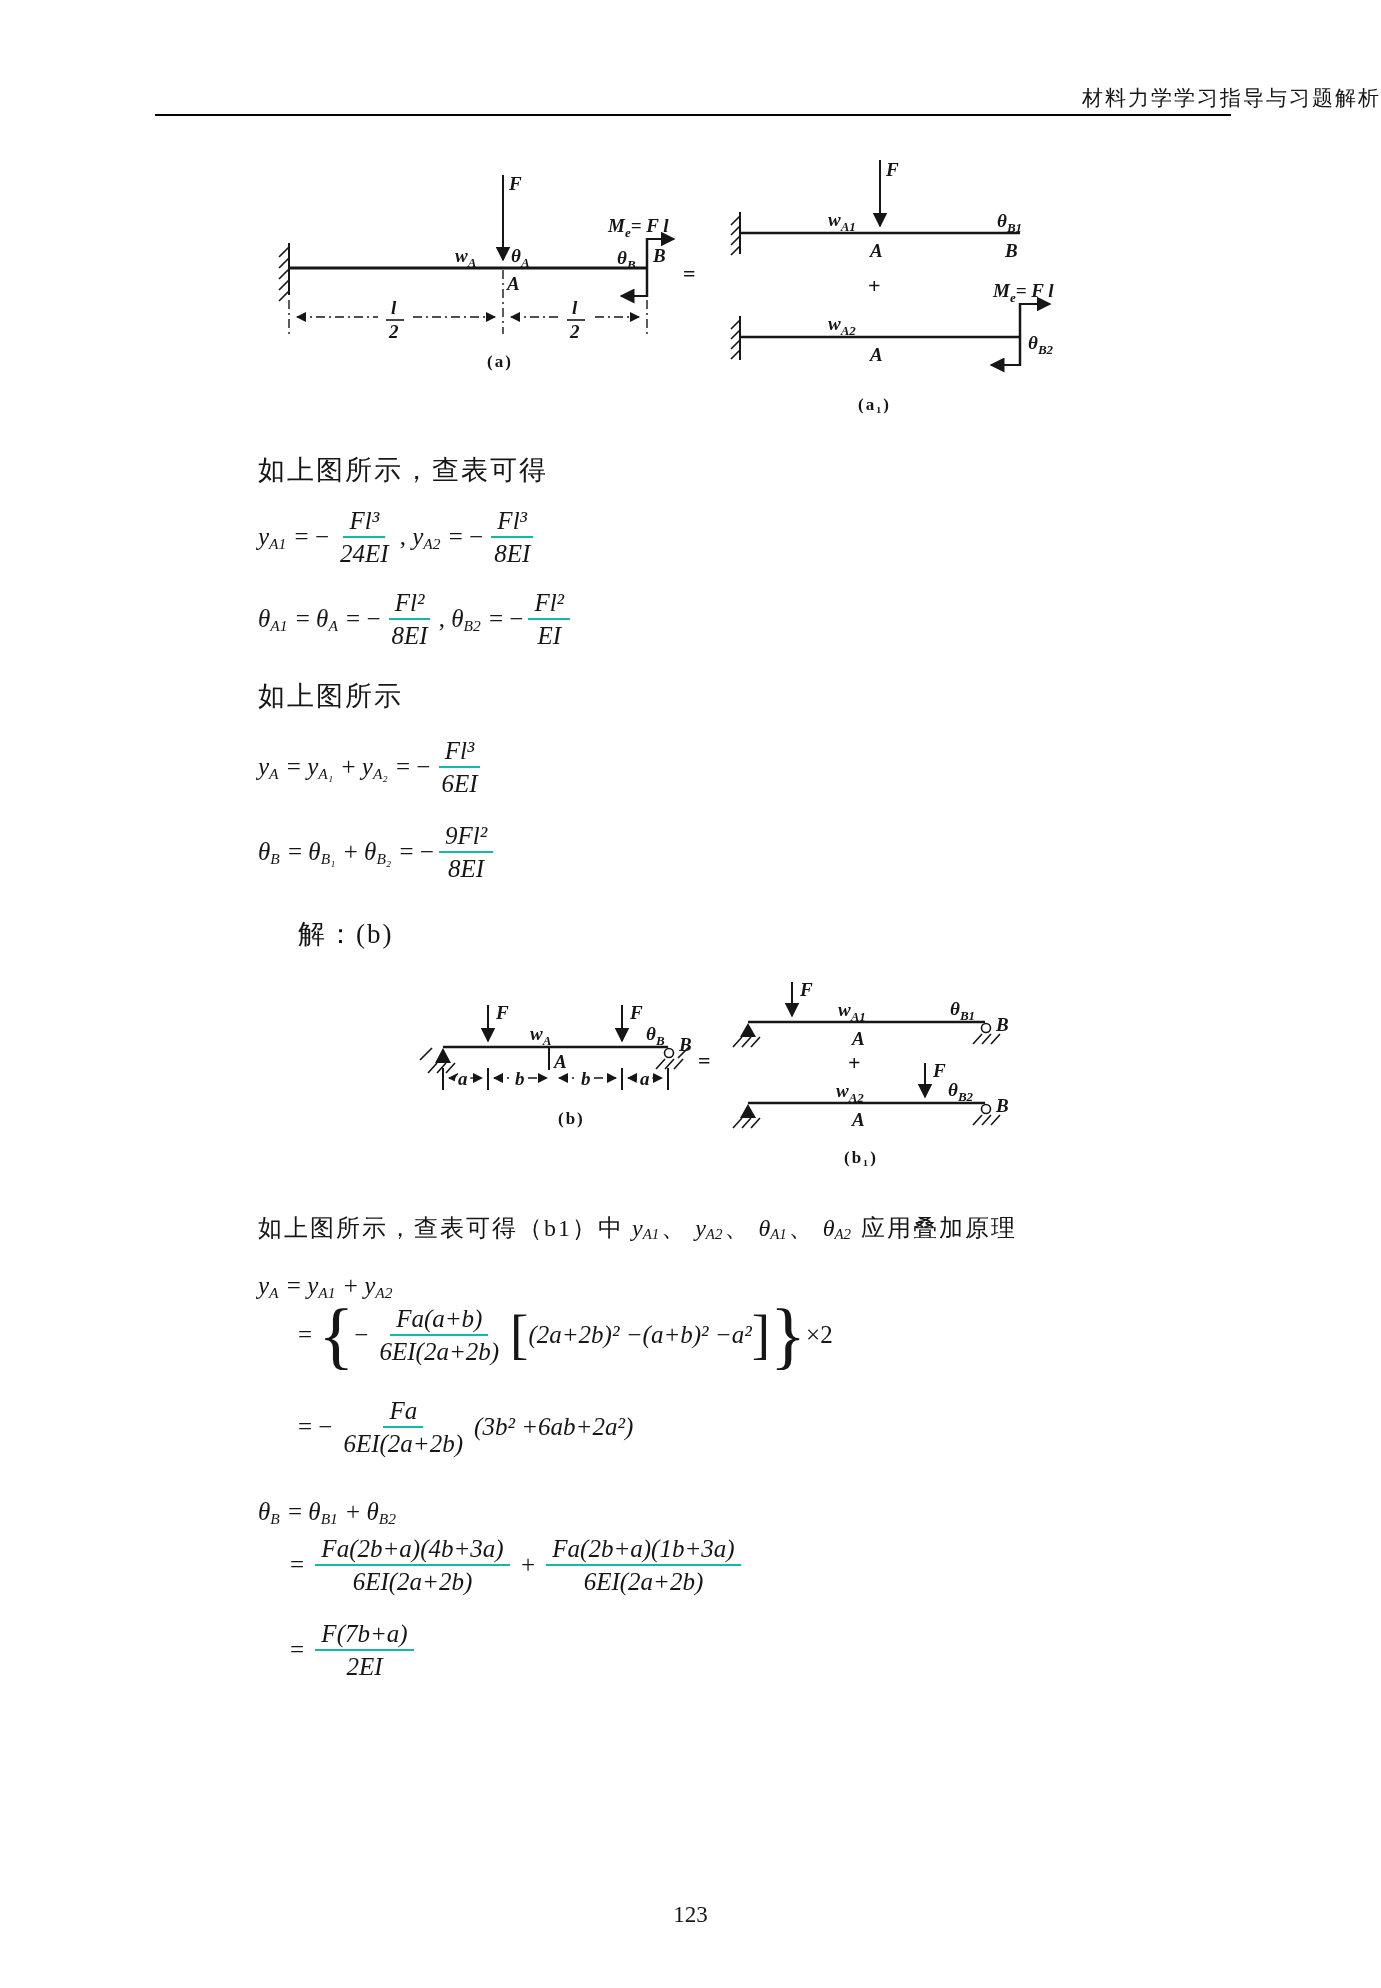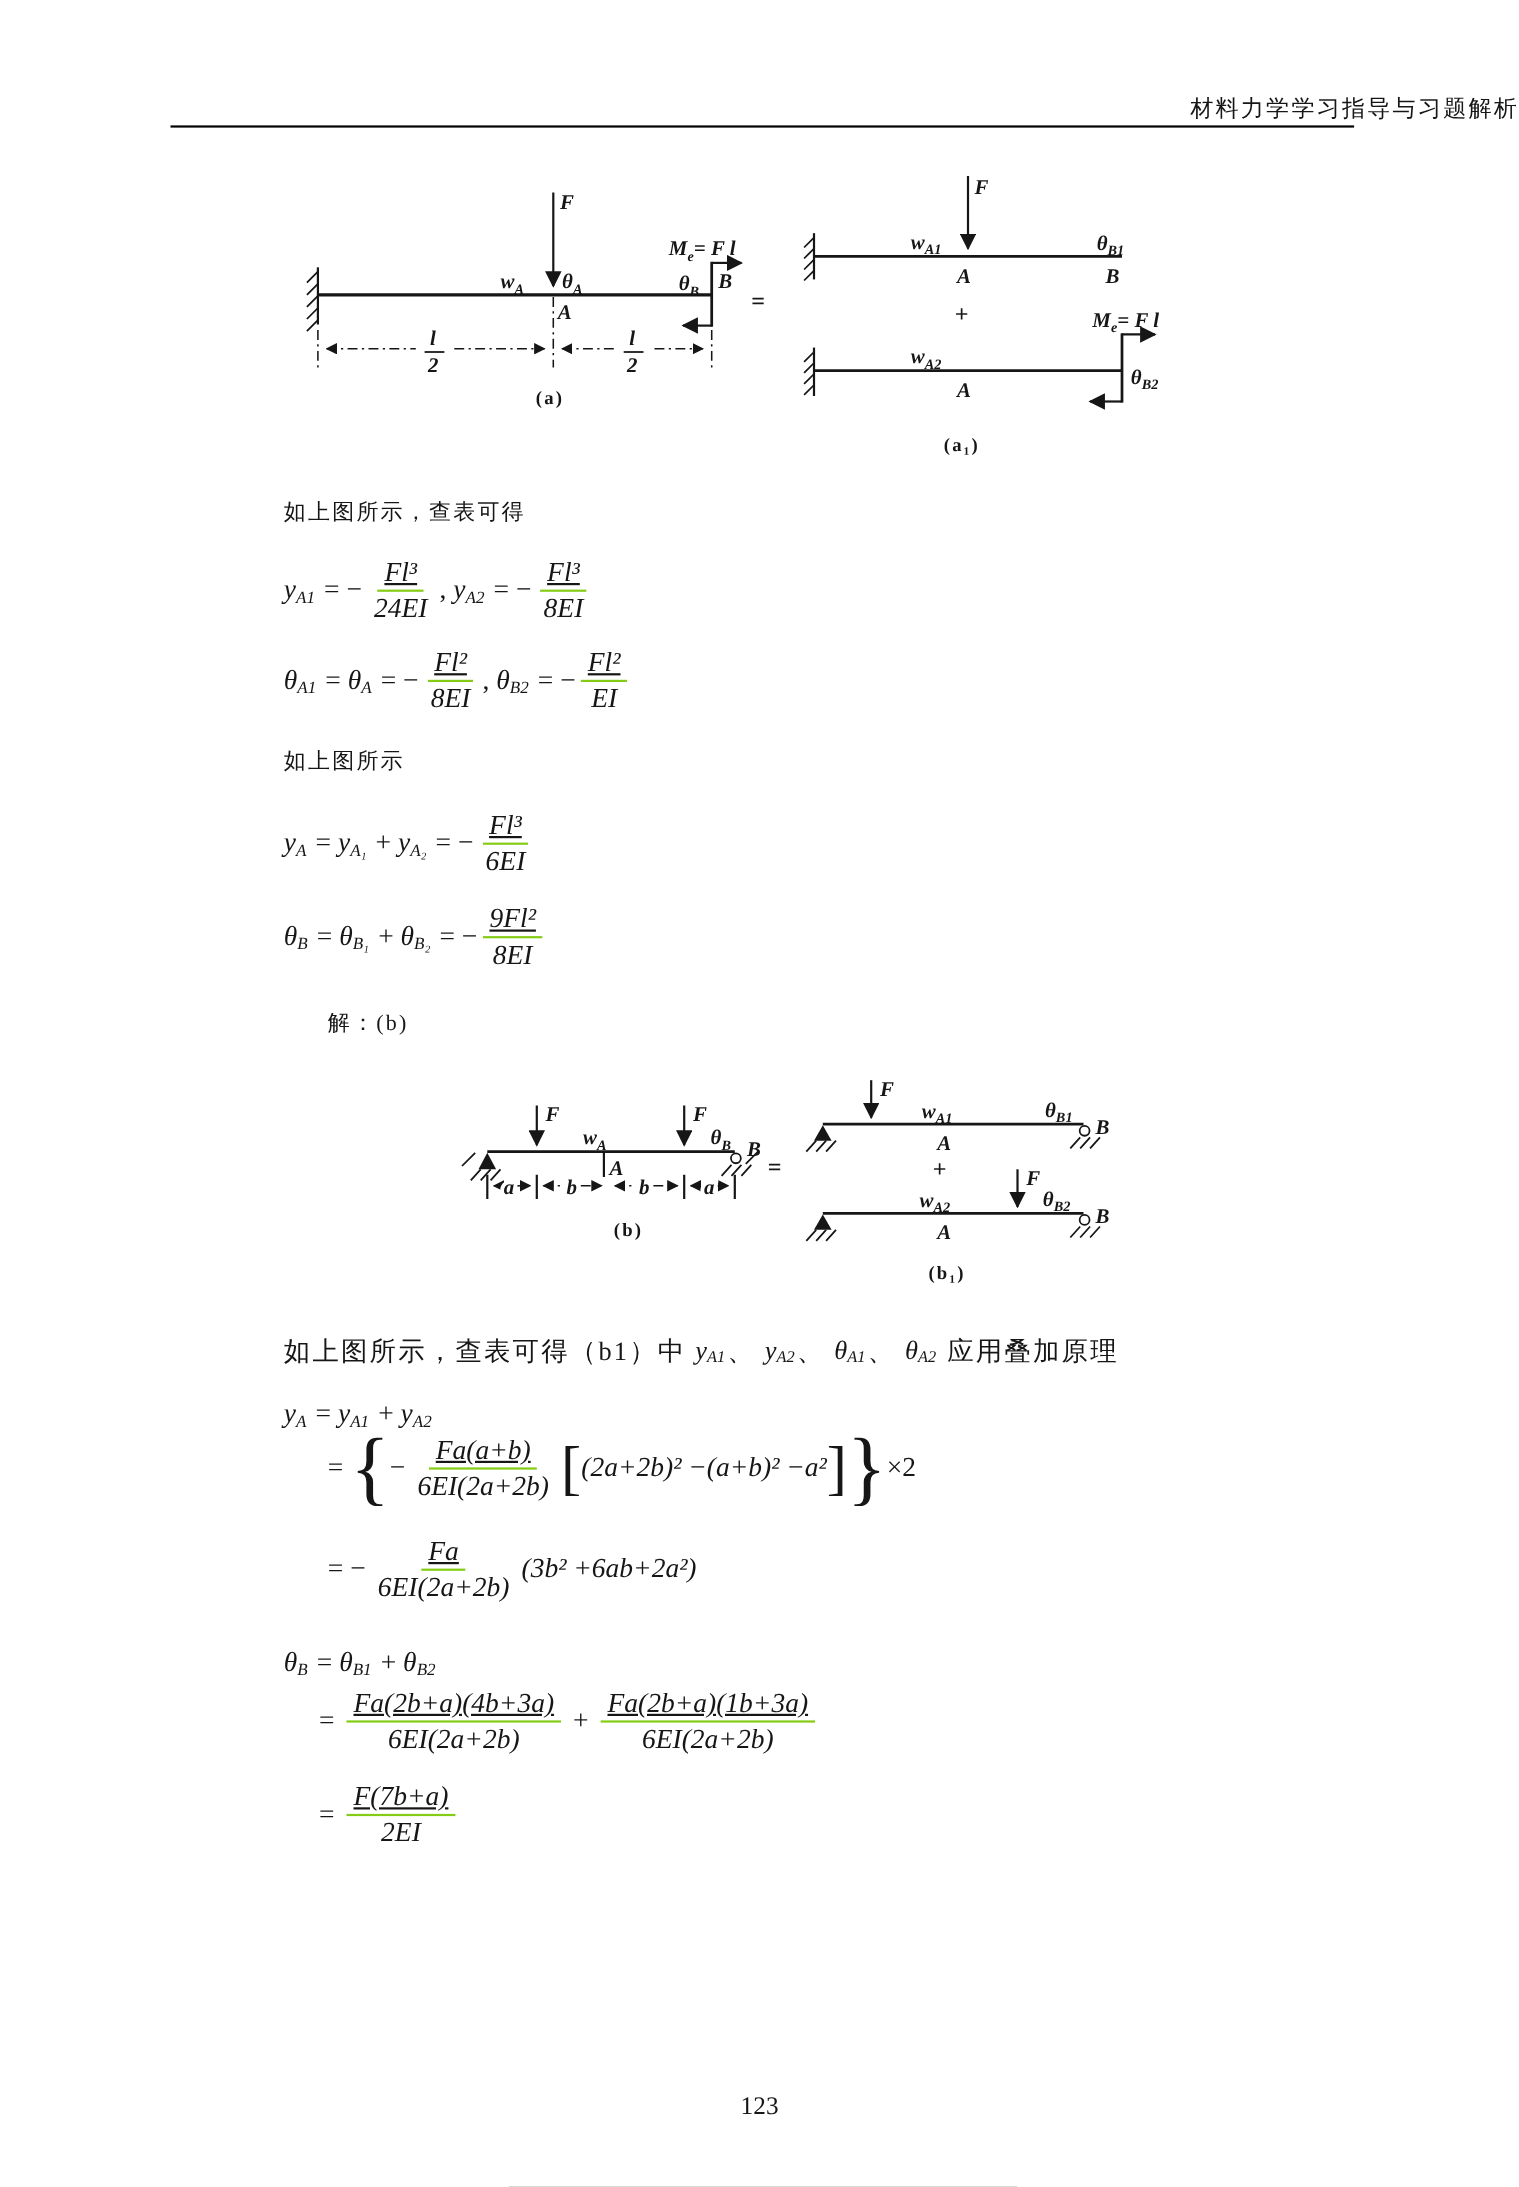--- a/index.html
+++ b/index.html
@@ -1,30 +1,30 @@
 <!DOCTYPE html>
 <html><head>
 <meta charset="utf-8">
 <style>
   html,body{margin:0;padding:0;background:#9a9a9a;}
   .page{position:relative;width:1381px;height:1988px;margin:0 auto;background:#ffffff;
         font-family:"Liberation Serif",serif;color:#161616;overflow:hidden;}
   .hdr{position:absolute;left:0;right:0;top:84px;text-align:right;font-size:21px;
        letter-spacing:2px;color:#161616;}
   .rule{position:absolute;left:155px;top:114px;width:1076px;height:2px;background:#000;}
-  .cjk{position:absolute;font-size:20px;letter-spacing:2px;color:#161616;white-space:pre;}
+  .cjk{position:absolute;font-size:27px;letter-spacing:2px;color:#161616;white-space:pre;}
   .pgnum{position:absolute;left:0;right:0;top:1902px;text-align:center;font-size:23px;}
   .eq{position:absolute;display:flex;align-items:center;font-size:25px;white-space:pre;color:#161616;}
   .eq .mi{font-style:italic;}
   .eq .mr{}
   .eq .mc{letter-spacing:2px;}
   .eq .msub{font-style:italic;font-size:0.62em;position:relative;top:0.45em;margin-right:2px;}
   .frac{display:inline-flex;flex-direction:column;align-items:center;margin:0 5px;}
   .frac .num,.frac .den{font-style:italic;padding:0 6px;line-height:1.25;}
-  .frac .num{border-bottom:2px solid #84cc16;text-decoration:underline;}
+  .frac .num{border-bottom:2px solid #14b8a6;}
   .big{line-height:0.85;font-weight:400;}
   svg{position:absolute;overflow:visible;}
   svg text{font-family:"Liberation Serif",serif;font-weight:bold;font-style:italic;fill:#161616;}
   .lt{font-size:19px;}
   .ts{font-size:13px;}
   .cap{font-style:normal;font-size:17px;letter-spacing:2px;}
   .op{font-style:normal;font-size:22px;}
   .halo{stroke:#fff;stroke-width:7px;paint-order:stroke;}
   .bm{stroke:#161616;stroke-width:3;fill:none;}
   .bm2{stroke:#161616;stroke-width:2.5;fill:none;}

